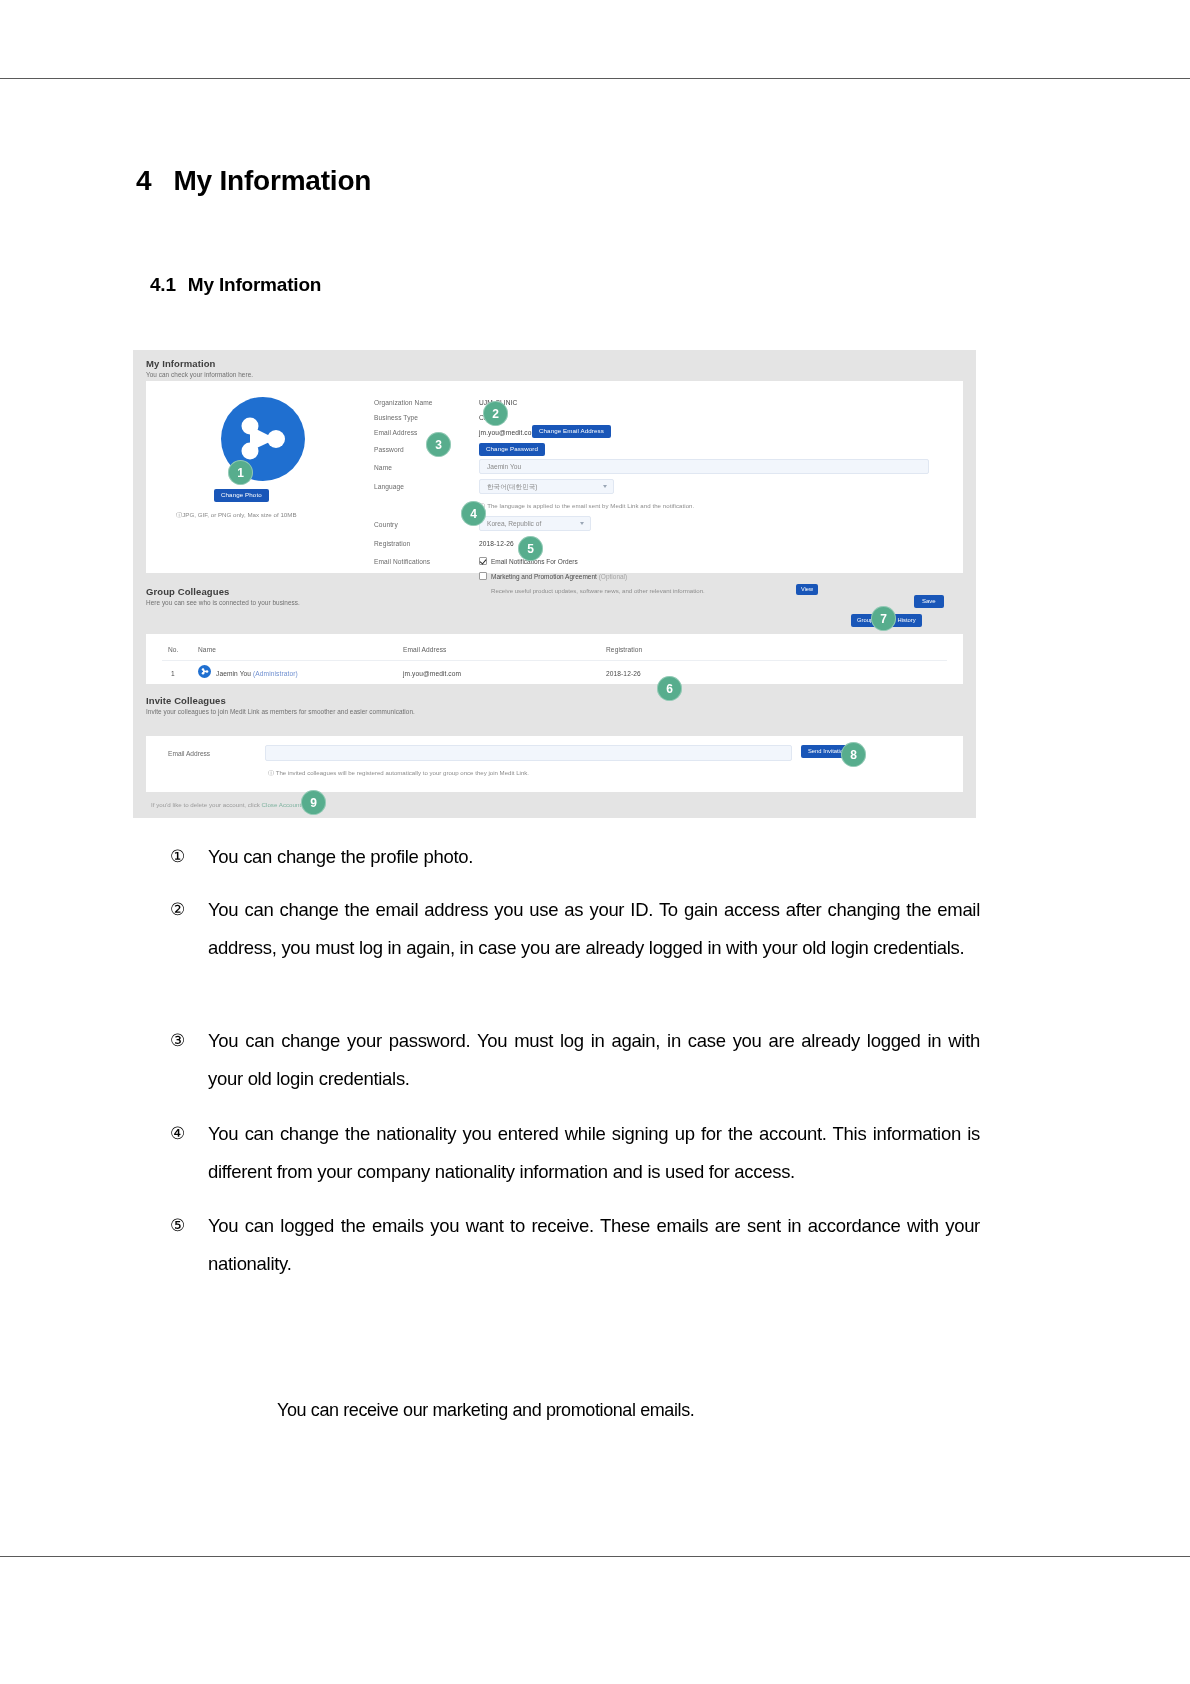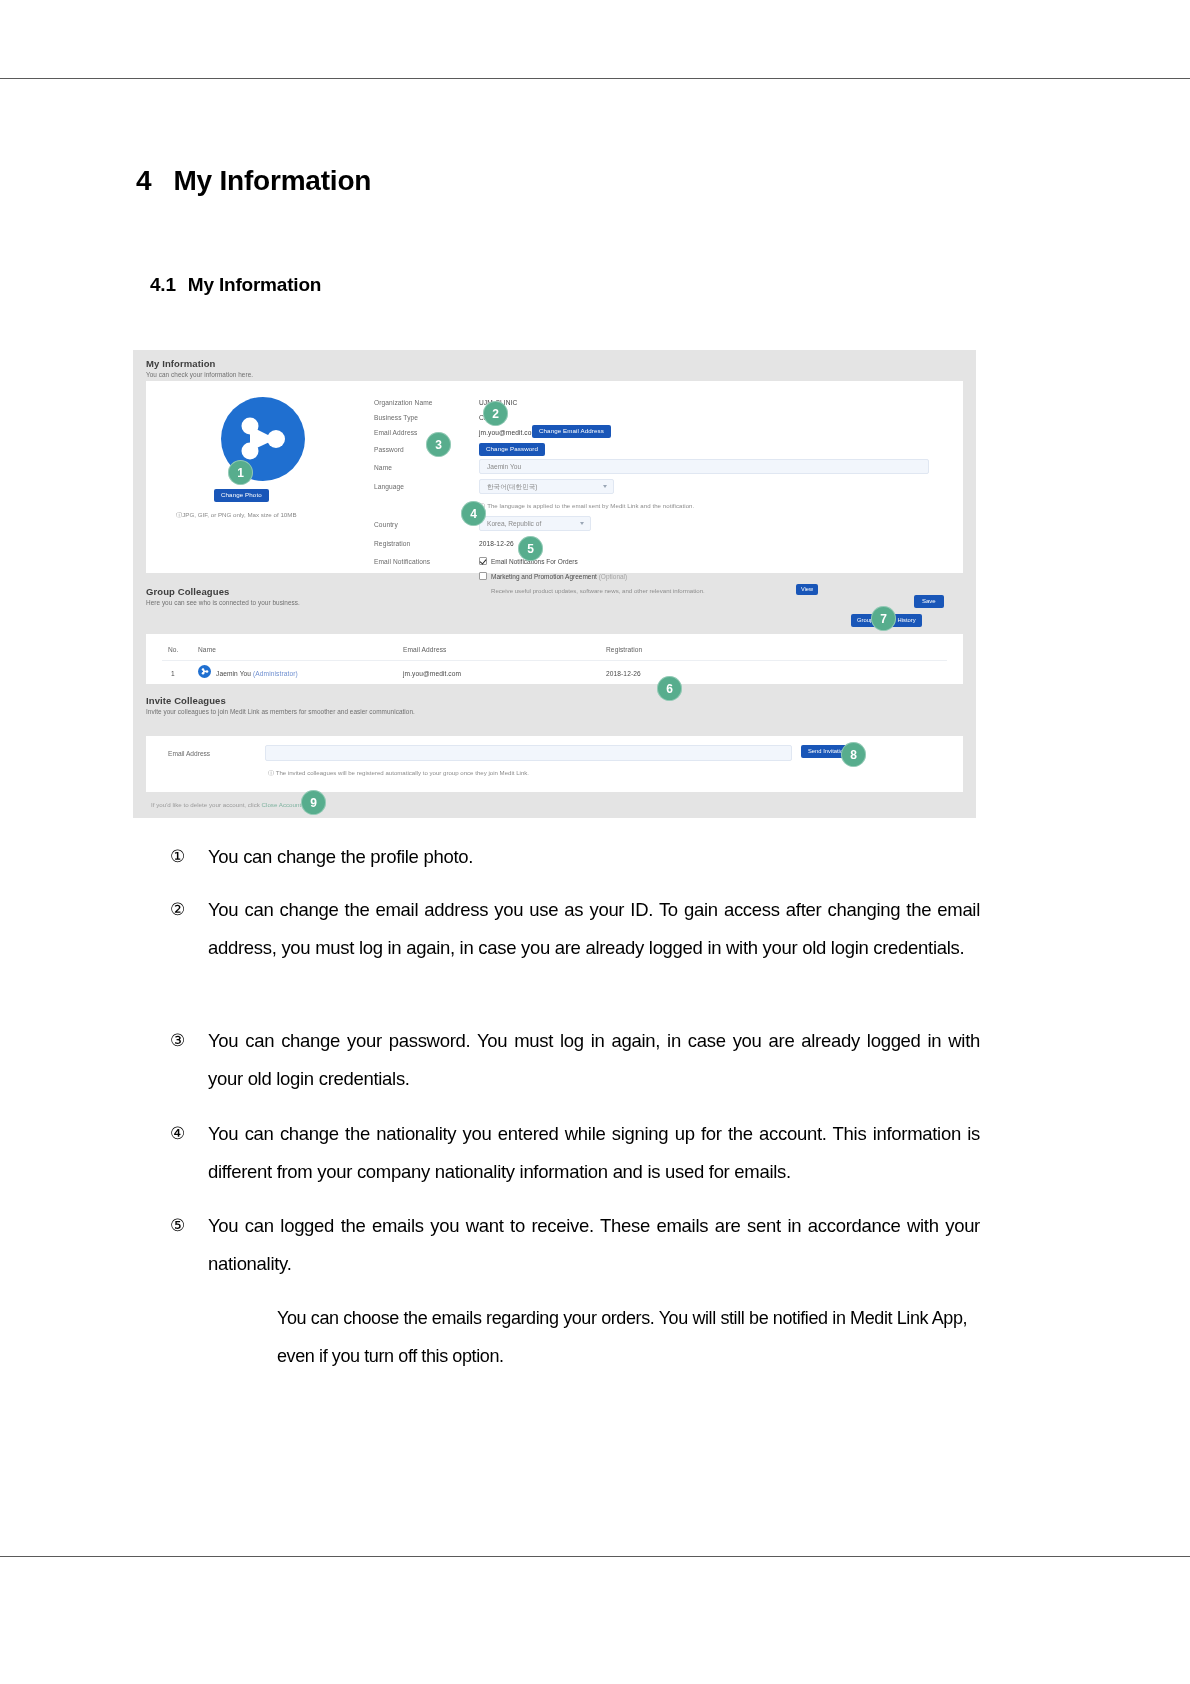--- a/index.html
+++ b/index.html
@@ -469,23 +469,23 @@
     <span class="body">You can change the email address you use as your ID. To gain access after changing the email address, you must log in again, in case you are already logged in with your old login credentials.</span>
   </div>
 
   <div class="note justify" style="top:1022px;">
     <span class="marker">③</span>
     <span class="body">You can change your password. You must log in again, in case you are already logged in with your old login credentials.</span>
   </div>
 
   <div class="note justify" style="top:1115px;">
     <span class="marker">④</span>
-    <span class="body">You can change the nationality you entered while signing up for the account. This information is different from your company nationality information and is used for emails.</span>
+    <span class="body">You can change the nationality you entered while signing up for the account. This information is different from your company nationality information and is used for access.</span>
   </div>
 
   <div class="note justify" style="top:1207px;">
     <span class="marker">⑤</span>
     <span class="body">You can logged the emails you want to receive. These emails are sent in accordance with your nationality.</span>
   </div>
 
-  <div class="sub-note" style="top:1299px;">You can choose the emails regarding your orders. You will still be notified in Medit Link App, even if you turn off this option.</div>
+  <div class="sub-note" style="top:1391px;">You can receive our marketing and promotional emails.</div>
 
 </div>
 
 </body></html>

